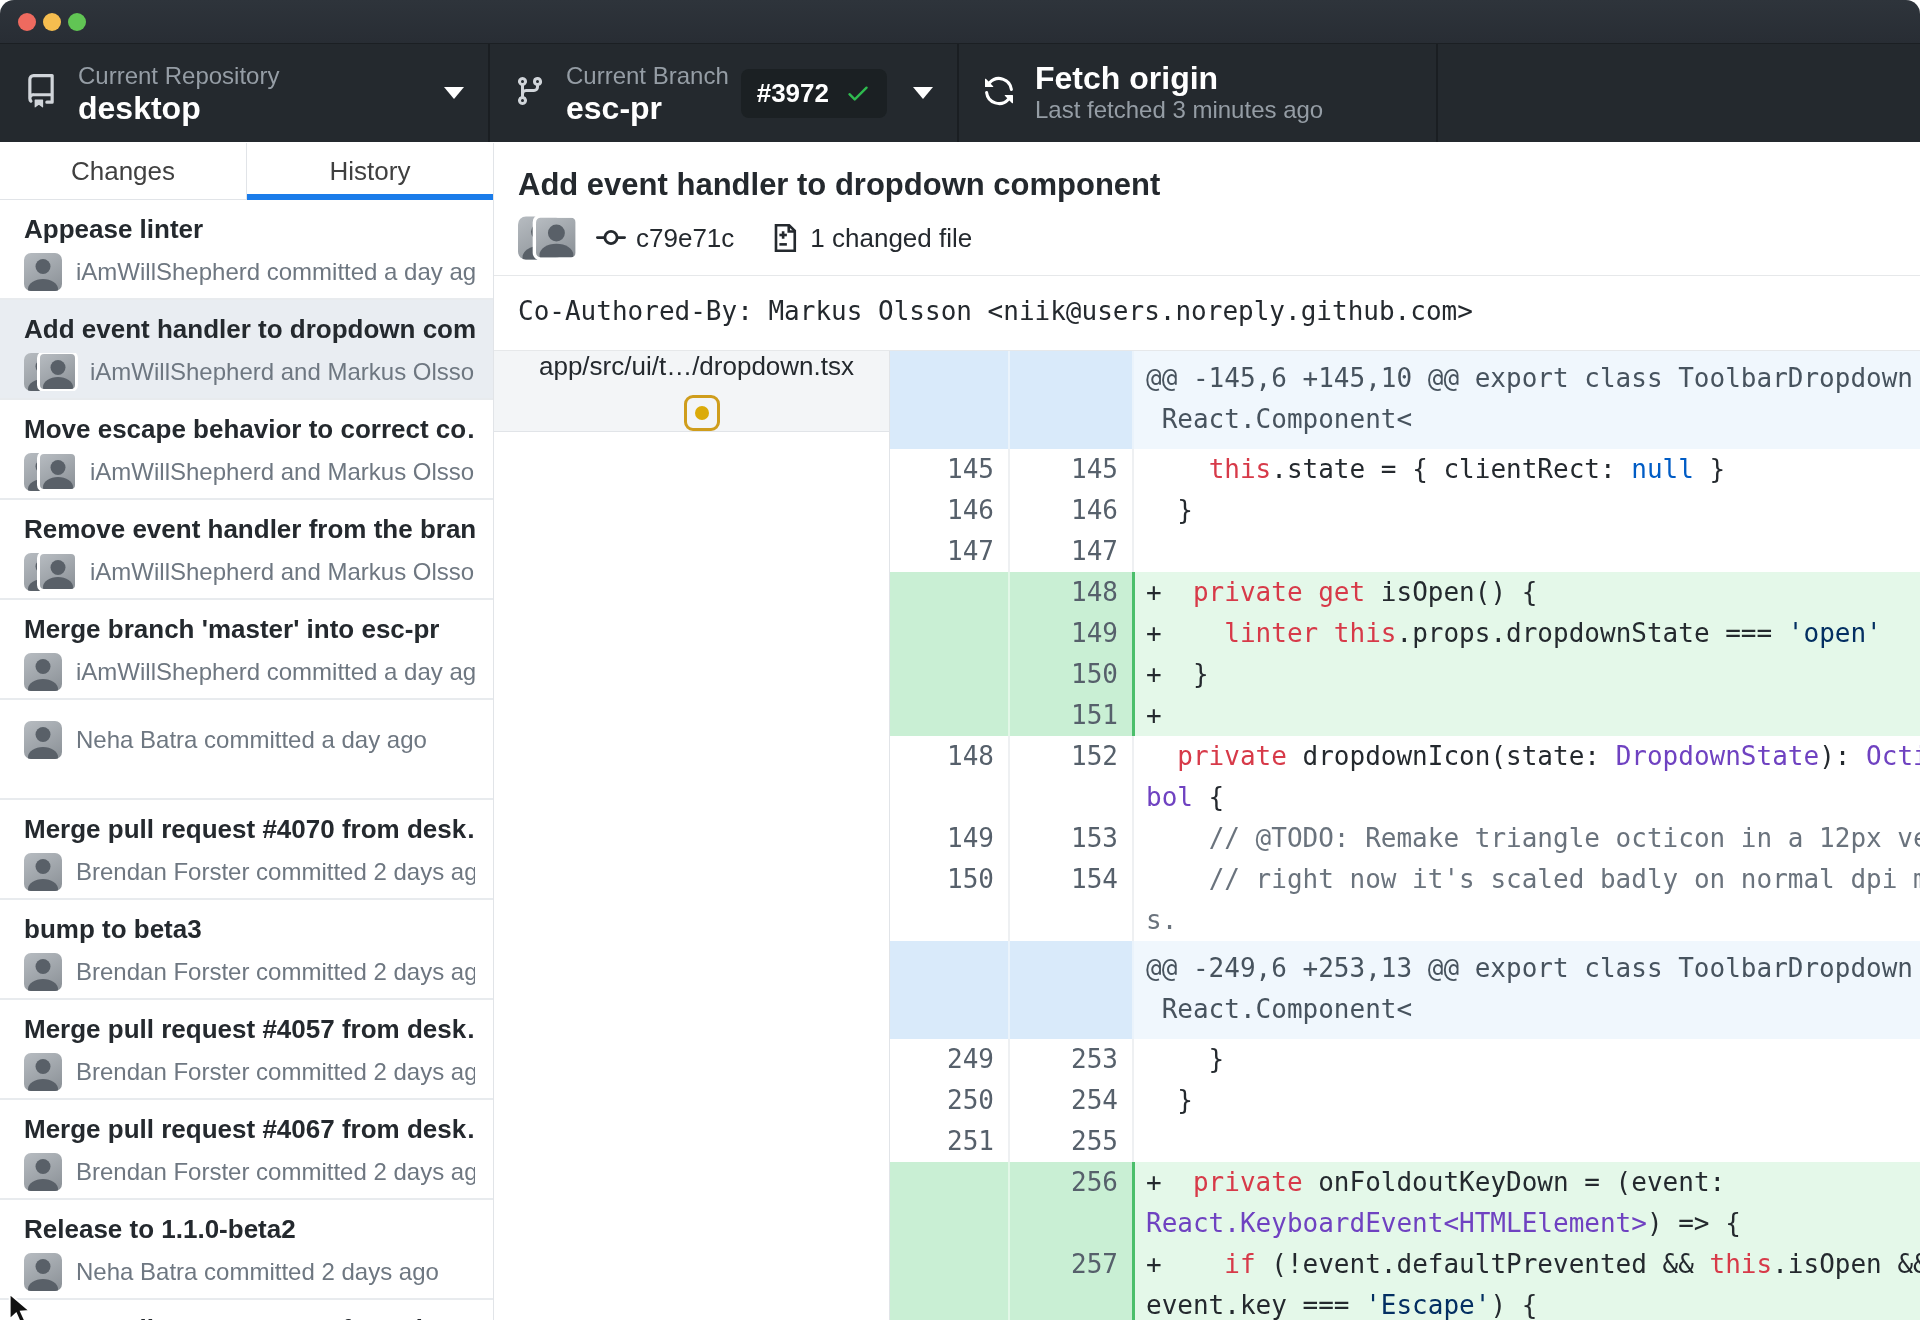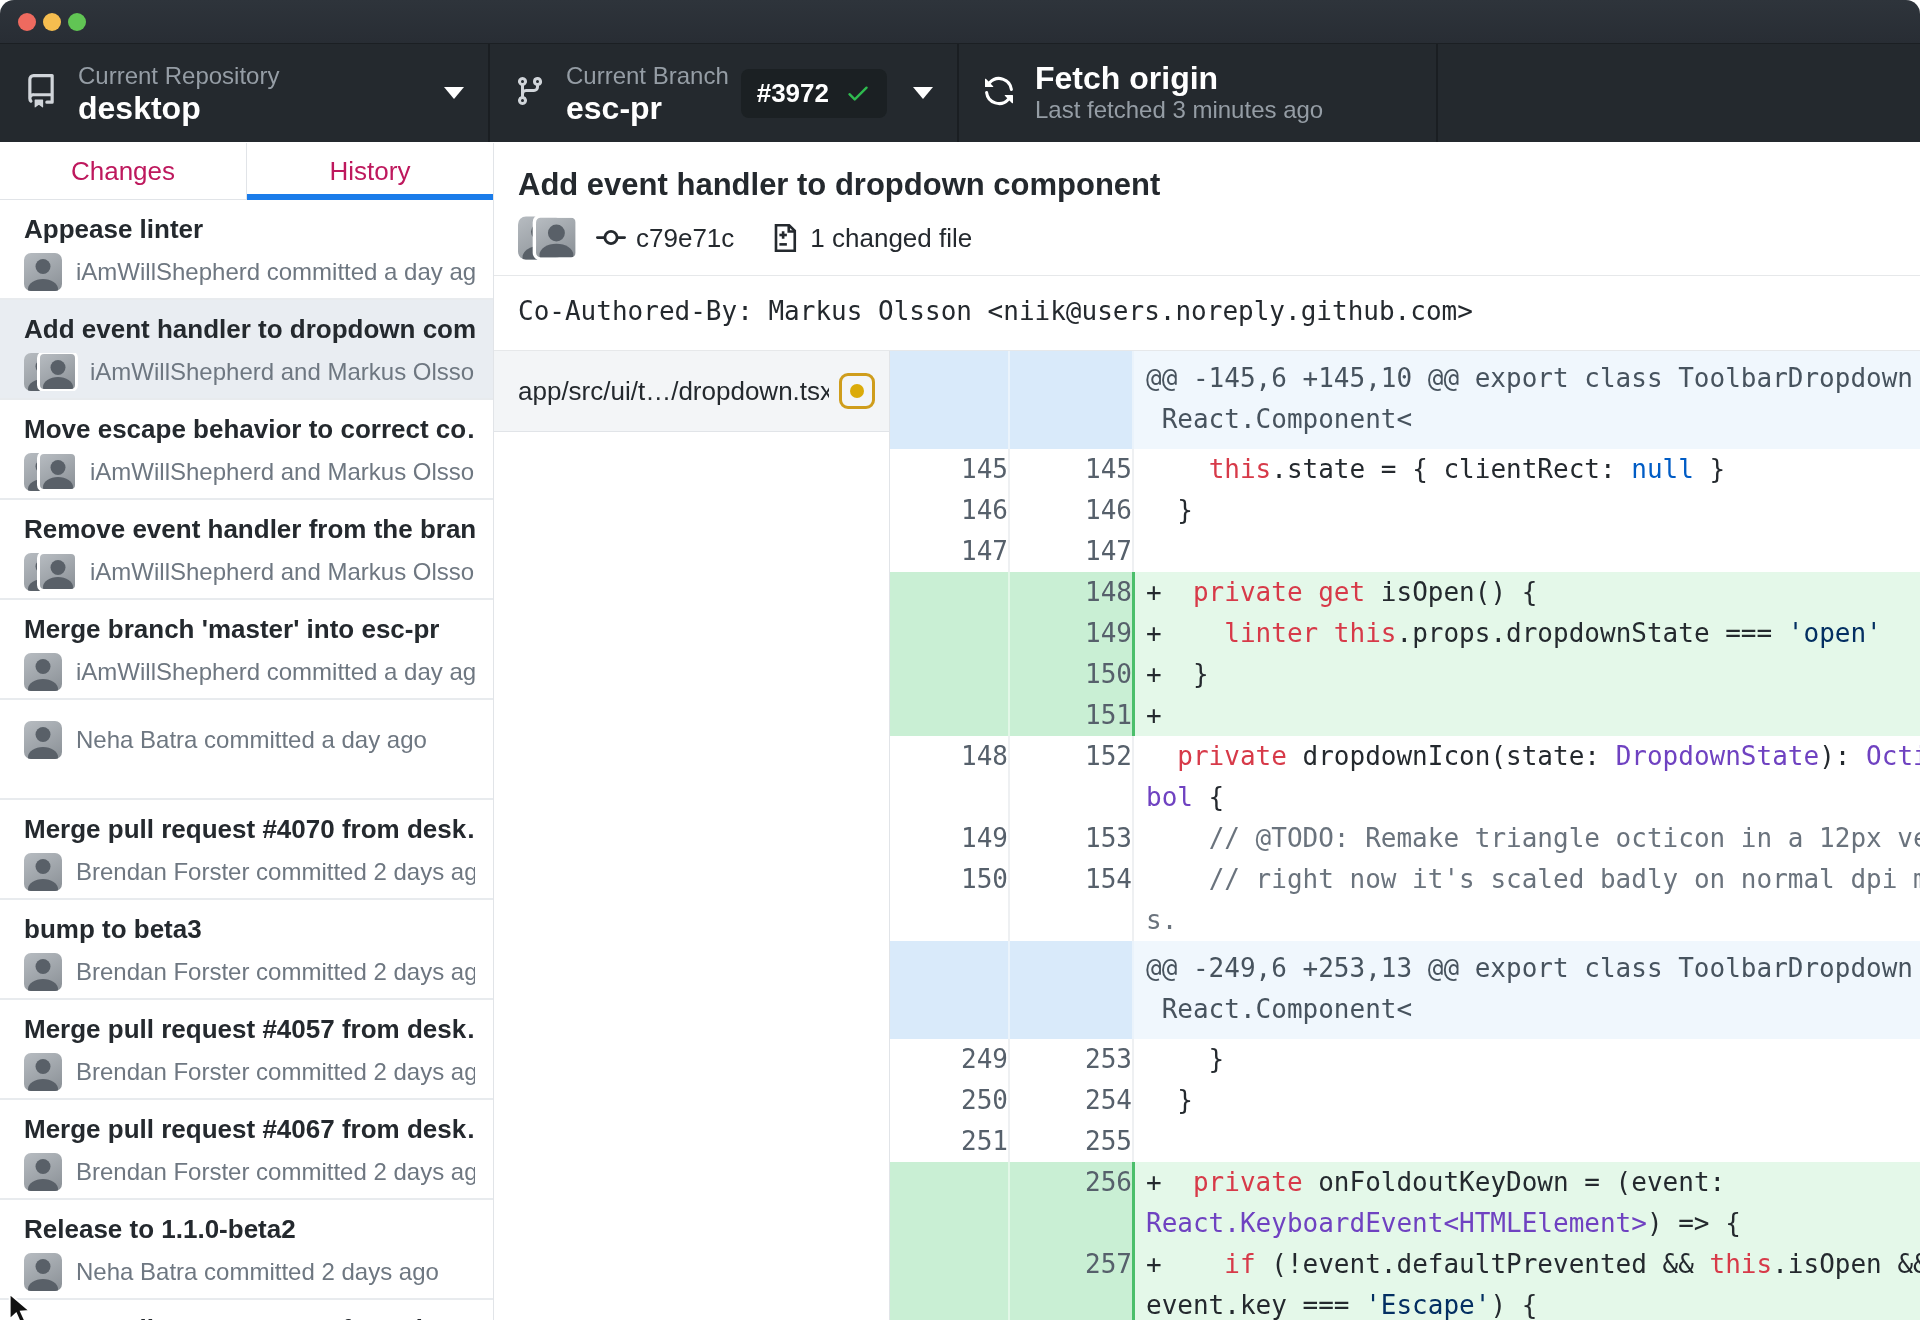--- a/index.html
+++ b/index.html
@@ -25,21 +25,21 @@
   .caret { width:0; height:0; border-left:10px solid transparent; border-right:10px solid transparent; border-top:12px solid #fff; margin-left:auto; }
   .pr-badge { margin-left:auto; background:#1b2023; border-radius:8px; padding:9px 16px; display:flex; align-items:center; gap:16px; font-size:26px; font-weight:bold; }
   .pr-badge + .caret { margin-left:24px; }
 
   
   .workspace { position:absolute; top:143px; bottom:0; left:0; right:0; display:flex; }
 
   
   .sidebar { width:494px; flex:none; border-right:1px solid #e1e4e8; display:flex; flex-direction:column; background:#fff; }
   .tabbar { height:57px; flex:none; display:flex; border-bottom:1px solid #e1e4e8; position:relative; }
-  .tab { flex:1; display:flex; align-items:center; justify-content:center; font-size:26px; color:#be185d; position:relative; cursor:default; }
+  .tab { flex:1; display:flex; align-items:center; justify-content:center; font-size:26px; color:#404040; position:relative; cursor:default; }
   .tab + .tab { border-left:1px solid #e1e4e8; }
   .tab.active::after { content:""; position:absolute; left:0; right:0; bottom:-1px; height:6px; background:#1a7cea; }
   .commits { flex:1; overflow:hidden; }
   .commit-row { height:100px; padding:13px 18px 0 24px; border-bottom:2px solid #e8ebee; overflow:hidden; }
   .commit-row.selected { background:#e9edf2; }
   .commit-title { font-size:26px; font-weight:bold; color:#24292e; white-space:nowrap; overflow:hidden; line-height:32px; }
   .commit-meta { margin-top:8px; display:flex; align-items:center; gap:14px; font-size:24px; color:#6e7781; white-space:nowrap; overflow:hidden; }
 
   .avatar { width:38px; height:38px; border-radius:7px; background:linear-gradient(150deg,#b7bcc1,#8a9096); position:relative; overflow:hidden; flex:none; }
   .avatar::before { content:""; position:absolute; top:6px; left:50%; transform:translateX(-50%); width:15px; height:15px; border-radius:50%; background:#596068; }
@@ -54,29 +54,29 @@
   .commit-header { padding:24px 24px 18px 24px; border-bottom:1px solid #e6e8ea; flex:none; }
   .ch-title { font-size:31px; font-weight:bold; color:#24292e; }
   .ch-meta { margin-top:16px; display:flex; align-items:center; font-size:26px; color:#24292e; }
   .ch-meta .astack { transform:scale(1.13); transform-origin:left center; margin-right:26px; }
   .ch-authors { margin-right:36px; }
   .meta-ic { display:flex; align-items:center; gap:10px; margin-right:36px; color:#24292e; }
   .commit-desc { padding:20px 12px 24px 24px; border-bottom:1px solid #e6e8ea; font-family:"DejaVu Sans Mono", monospace; font-size:26px; color:#24292e; flex:none; white-space:pre; }
 
   .content { flex:1; display:flex; min-height:0; }
   .filecol { width:396px; flex:none; border-right:1px solid #e1e4e8; }
-  .filerow { height:81px; background:#f3f5f7; border-bottom:1px solid #e1e4e8; display:flex; align-items:center; padding:0 14px 0 24px; }
+  .filerow { height:81px; background:#f3f5f7; border-bottom:1px solid #e1e4e8; display:flex; align-items:center; padding:0 14px 0 24px;flex-direction:column; }
   .filename { flex:1; font-size:26px; color:#24292e; white-space:nowrap; overflow:hidden; }
   .status-modified { width:36px; height:36px; border:3px solid #cf9d1c; border-radius:9px; display:flex; align-items:center; justify-content:center; flex:none; margin-left:10px; }
   .status-modified i { width:14px; height:14px; border-radius:50%; background:#dbab09; }
 
   
   .diffcol { flex:1; min-width:0; overflow:hidden; font-family:"DejaVu Sans Mono", monospace; font-size:26px; }
   .drow { display:grid; grid-template-columns:118px 124px 1fr; }
-  .drow .on, .drow .nn { text-align:right; color:#56606b; line-height:41px; }
+  .drow .on, .drow .nn { text-align:right; padding-right:14px; color:#56606b; line-height:41px; }
   .drow .code { padding-left:12px; white-space:pre; color:#24292e; }
   .drow .code .cl { line-height:41px; }
   .drow.ctx .nn, .drow.ctx .code { border-left:2px solid #eef0f2; }
   .drow.add { background:#e4f8e9; }
   .drow.add .on, .drow.add .nn { background:#c9efd4; }
   .drow.add .nn { border-left:2px solid #e2f7e7; }
   .drow.add .code { border-left:3px solid #4bbf6b; padding-left:11px; }
   .drow.hunk { background:#f0f7fd; }
   .drow.hunk .on, .drow.hunk .nn { background:#d9eafa; }
   .drow.hunk .nn, .drow.hunk .code { border-left:2px solid #eaf3fb; }

